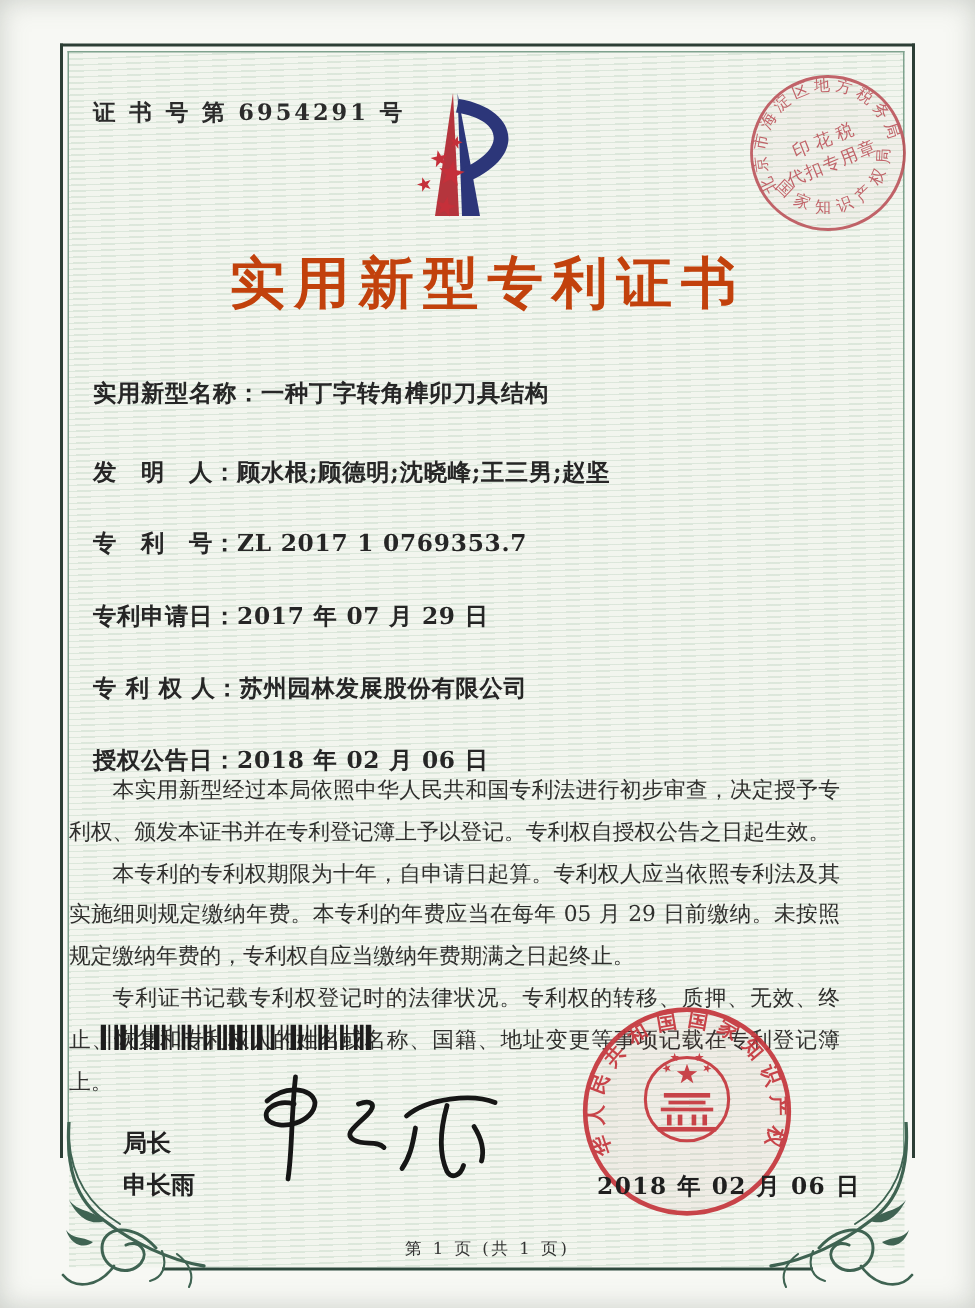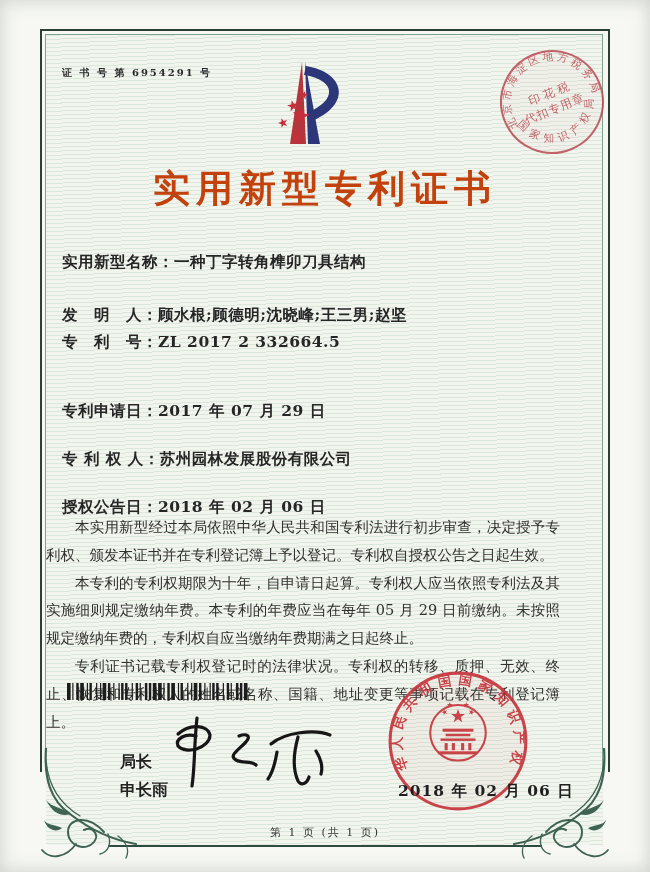--- a/index.html
+++ b/index.html
@@ -28,41 +28,41 @@
   }
   .frame-inner{
     position:absolute;left:45px;top:34px;width:556px;height:736px;
     border-top:1px solid #7fa28e;border-left:1px solid #7fa28e;border-right:1px solid #7fa28e;
   }
   .bottom-rule{
     position:absolute;left:108px;top:845px;width:434px;height:2px;background:#2f4a3e;
   }
   .cert-no{
     position:absolute;left:62px;top:66px;
-    font-size:10px;letter-spacing:2px;color:#2b2b2b;font-weight:600;
+    font-size:15px;letter-spacing:2px;color:#2b2b2b;font-weight:600;
   }
   .logo{position:absolute;left:252px;top:52px;width:112px;height:102px;}
   .title{
     position:absolute;left:0;right:0;top:164px;text-align:center;
     font-size:37px;font-weight:700;letter-spacing:6px;color:#c2410c;
   }
   .field{
     position:absolute;left:62px;width:500px;
     font-size:15.5px;color:#262626;font-weight:600;letter-spacing:.5px;
     white-space:pre;display:flex;
   }
   .field .lbl{white-space:pre;}
   .field .val{white-space:pre;}
   .paras{
     position:absolute;left:46px;top:514px;width:514px;
     font-size:14.5px;line-height:1.92;color:#30302e;text-align:justify;
   }
   .paras p{margin:0;text-indent:2em;font-weight:500;}
   .barcode{position:absolute;left:67px;top:683px;width:182px;height:17px;}
-  .director{position:absolute;left:82px;top:748px;font-size:16px;font-weight:700;color:#222;line-height:1.75;margin-left:38px;}
+  .director{position:absolute;left:82px;top:748px;font-size:16px;font-weight:700;color:#222;line-height:1.75;}
   .signature{position:absolute;left:165px;top:708px;width:190px;height:85px;}
   .seal{position:absolute;left:386px;top:669px;width:144px;height:144px;opacity:.92;}
   .seal-date{
     position:absolute;left:398px;top:781px;
     font-size:15.5px;font-weight:700;color:#1f1f1f;letter-spacing:1px;
     font-family:"DejaVu Serif","Liberation Serif",serif;
   }
   .footer-page{
     position:absolute;left:0;right:0;top:825px;text-align:center;
     font-size:11px;color:#333;letter-spacing:2px;
@@ -137,22 +137,22 @@
   </svg>
 
   <div class="title">实用新型专利证书</div>
 
   <div class="field" style="top:305px">
     <span class="lbl">发　明　人：</span><span class="val">顾水根;顾德明;沈晓峰;王三男;赵坚</span>
   </div>
   <div class="field" style="top:252px">
     <span class="lbl">实用新型名称：</span><span class="val">一种丁字转角榫卯刀具结构</span>
   </div>
-  <div class="field" style="top:332px">
-    <span class="lbl">专　利　号：</span><span class="val">ZL 2017 2 332664.5</span>
+  <div class="field" style="top:352px">
+    <span class="lbl">专　利　号：</span><span class="val">ZL 2017 1 0769353.7</span>
   </div>
   <div class="field" style="top:401px">
     <span class="lbl">专利申请日：</span><span class="val">2017 年 07 月 29 日</span>
   </div>
   <div class="field" style="top:449px">
     <span class="lbl">专 利 权 人：</span><span class="val">苏州园林发展股份有限公司</span>
   </div>
   <div class="field" style="top:497px">
     <span class="lbl">授权公告日：</span><span class="val">2018 年 02 月 06 日</span>
   </div>

